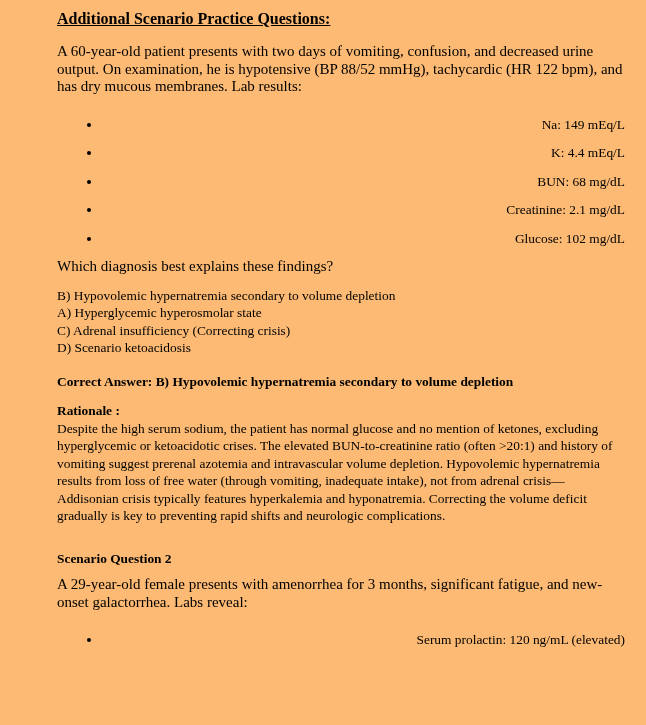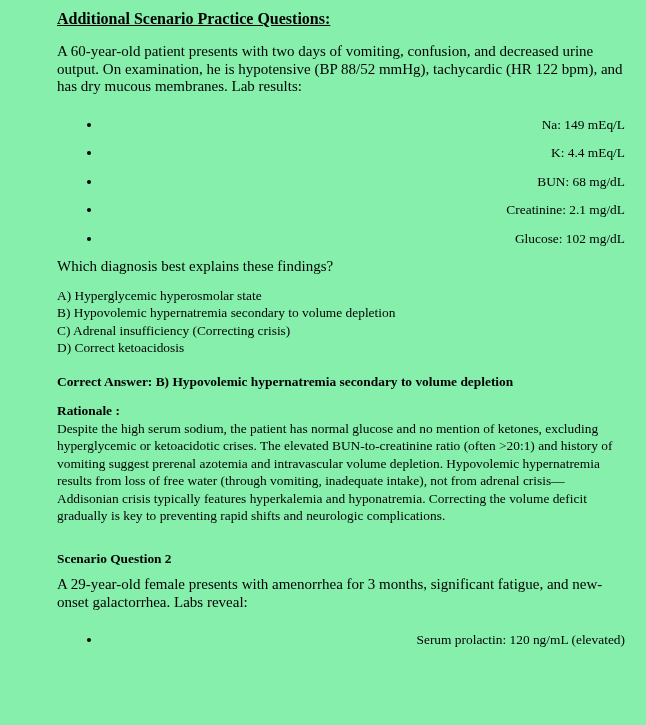--- a/index.html
+++ b/index.html
@@ -13,21 +13,21 @@
     overflow: hidden;
     font-family: "Liberation Serif", "DejaVu Serif", serif;
     color: #000000;
     -webkit-font-smoothing: antialiased;
   }
   .page {
     box-sizing: border-box;
     width: 646px;
     min-height: 725px;
     padding: 8px 21px 20px 57px;
-    background: #86efac;
+    background: #fdba74;
   }
   h1.doc-title {
     font-size: 16px;
     font-weight: bold;
     text-decoration: underline;
     margin: 0 0 14px 0;
     line-height: 21px;
   }
   h2.q-heading {
     font-size: 13.4px;
@@ -97,24 +97,24 @@
       <li>Na: 149 mEq/L</li>
       <li>K: 4.4 mEq/L</li>
       <li>BUN: 68 mg/dL</li>
       <li>Creatinine: 2.1 mg/dL</li>
       <li>Glucose: 102 mg/dL</li>
     </ul>
 
     <p class="para">Which diagnosis best explains these findings?</p>
 
     <div class="options">
+      <div class="option">B) Hypovolemic hypernatremia secondary to volume depletion</div>
       <div class="option">A) Hyperglycemic hyperosmolar state</div>
-      <div class="option">B) Hypovolemic hypernatremia secondary to volume depletion</div>
       <div class="option">C) Adrenal insufficiency (Correcting crisis)</div>
-      <div class="option">D) Correct ketoacidosis</div>
+      <div class="option">D) Scenario ketoacidosis</div>
     </div>
 
     <p class="correct-answer">Correct Answer: B) Hypovolemic hypernatremia secondary to volume depletion</p>
 
     <div class="rationale">
       <div class="rationale-heading">Rationale :</div>
       <div class="rationale-text">Despite the high serum sodium, the patient has normal glucose and no mention of ketones, excluding hyperglycemic or ketoacidotic crises. The elevated BUN-to-creatinine ratio (often &gt;20:1) and history of vomiting suggest prerenal azotemia and intravascular volume depletion. Hypovolemic hypernatremia results from loss of free water (through vomiting, inadequate intake), not from adrenal crisis—Addisonian crisis typically features hyperkalemia and hyponatremia. Correcting the volume deficit gradually is key to preventing rapid shifts and neurologic complications.</div>
     </div>
   </section>
 

